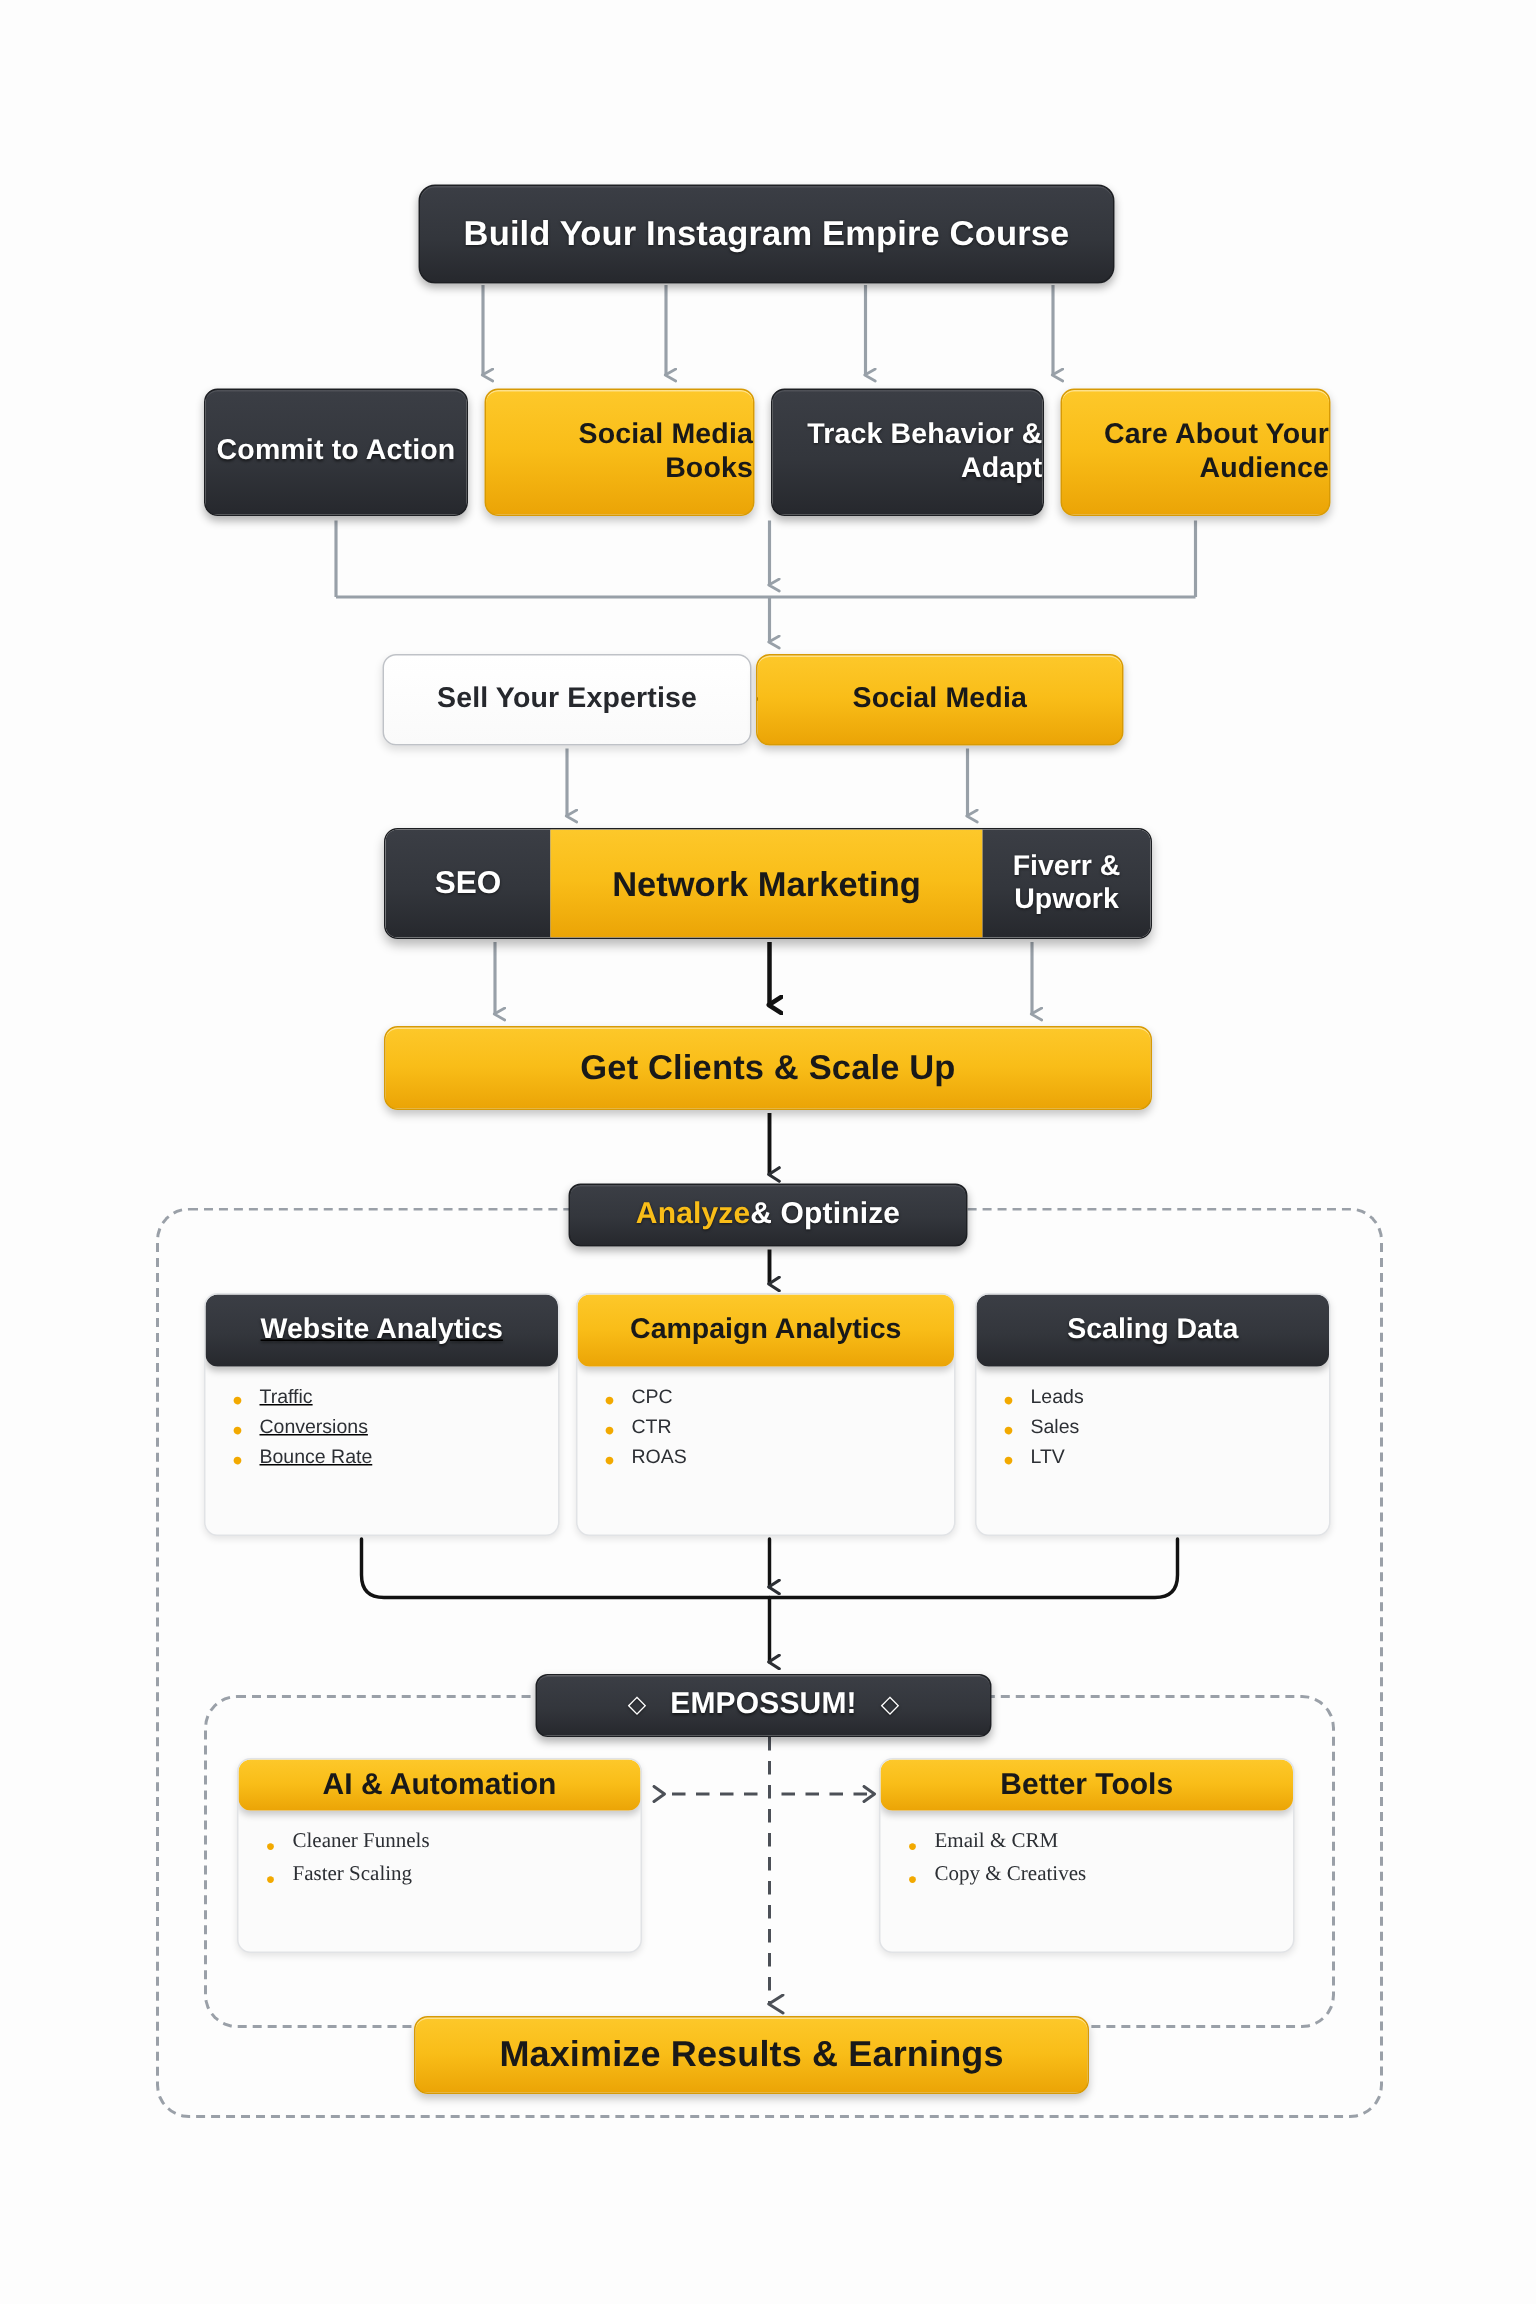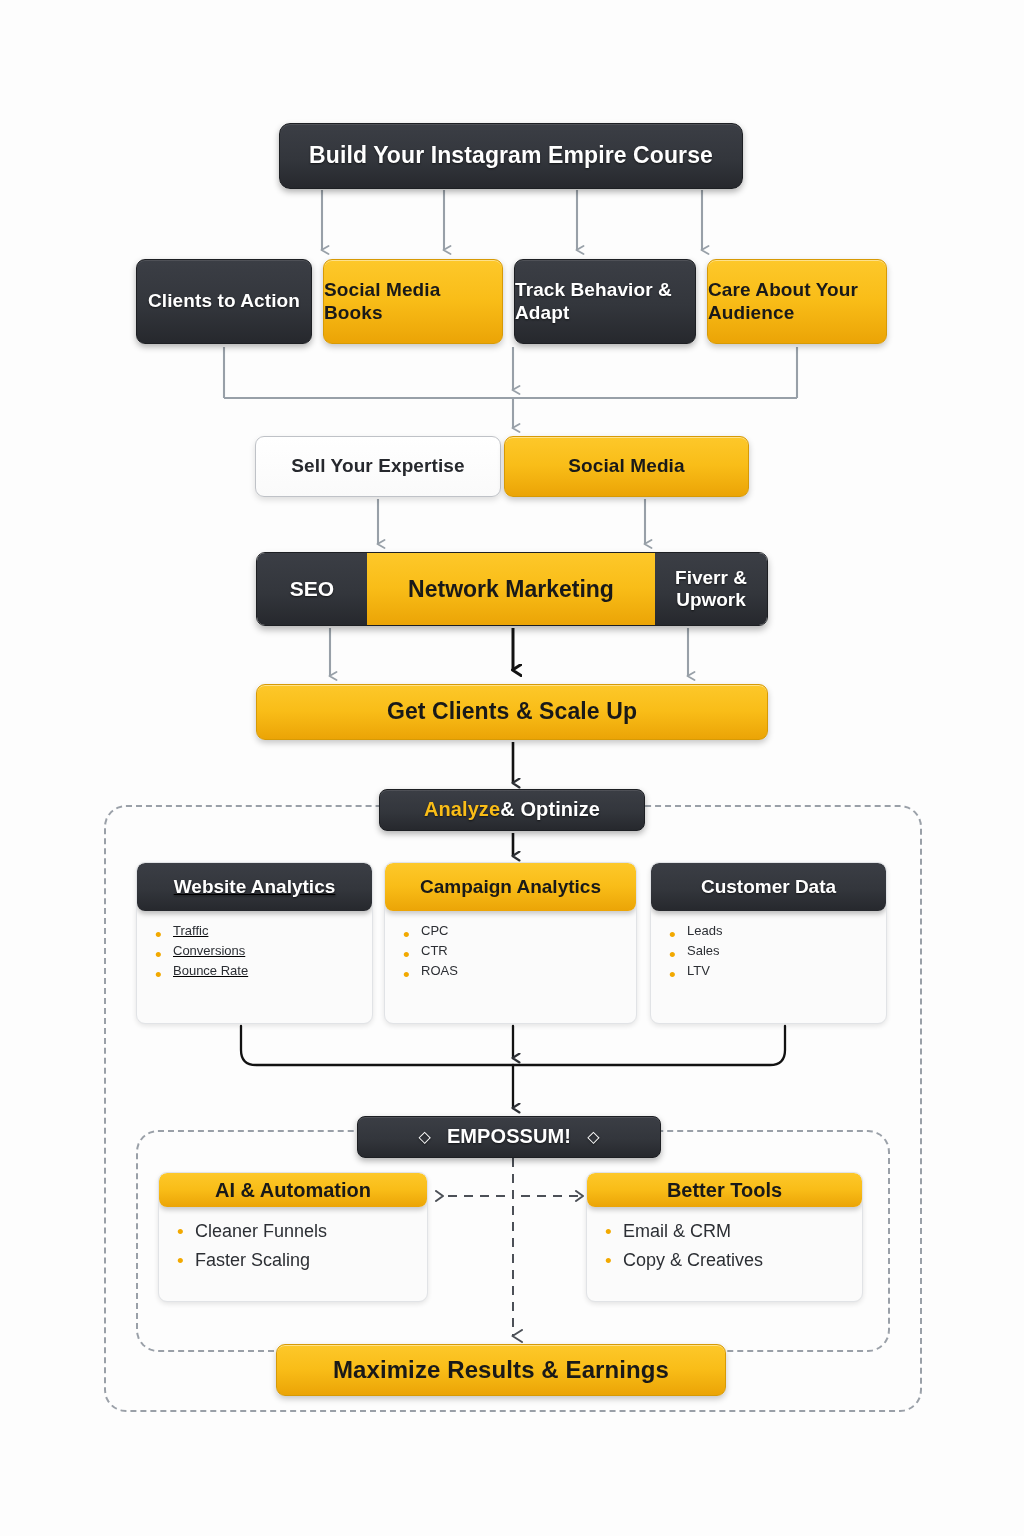--- a/index.html
+++ b/index.html
@@ -18,21 +18,21 @@
     background: #fdfdfd;
     overflow: hidden;
   }
 
   
   .node {
     position: absolute;
     display: flex;
     align-items: center;
     justify-content: center;
-    text-align: left;
+    text-align: right;
     border-radius: 9px;
     font-weight: bold;
     line-height: 1.18;
     letter-spacing: .1px;
     z-index: 5;
   }
 
   .dark {
     background: linear-gradient(180deg,#3b3e45 0%,#33363c 55%,#26282d 100%);
     color: #ffffff;
@@ -144,21 +144,21 @@
   #n-empossum {
     left:357px; top:1116px; width:304px; height:42px; font-size:20px;
     border-radius:8px; gap:16px; z-index:7;
   }
   #n-empossum .dia { font-size:16px; font-weight:normal; }
 
   
   #card-ai    { left:158px; top:1172px; width:270px; height:130px; }
   #card-tools { left:586px; top:1172px; width:277px; height:130px; }
   #card-ai .card-head, #card-tools .card-head { height:34px; font-size:20px; }
-  #card-ai .card-body li, #card-tools .card-body li { font-size:18px; line-height:1.6; }
+  #card-ai .card-body li, #card-tools .card-body li { font-size:14px; line-height:1.6;font-family:Liberation Serif, serif; }
 
   #n-maximize { left:276px; top:1344px; width:450px; height:52px; font-size:24px; z-index:6; }
 
   
   svg#wires {
     position:absolute; left:0; top:0; width:1024px; height:1536px;
     z-index:2; pointer-events:none;
   }
 </style>
 </head>
@@ -237,21 +237,21 @@
       <path d="M505,1196 L443,1196" marker-end="url(#ah-dash-l)"></path>
       <path d="M521,1196 L583,1196" marker-end="url(#ah-dash-r)"></path>
     </g>
   </svg>
 
   <div id="dash-outer" class="dash-box"></div>
   <div id="dash-inner" class="dash-box"></div>
 
   <div id="title-node" class="node dark">Build Your Instagram Empire Course</div>
 
-  <div id="n-commit" class="node dark lvl2">Clients to Action</div>
+  <div id="n-commit" class="node dark lvl2">Commit to Action</div>
   <div id="n-books" class="node yellow lvl2">Social Media Books</div>
   <div id="n-track" class="node dark lvl2">Track Behavior &amp; Adapt</div>
   <div id="n-care" class="node yellow lvl2">Care About Your Audience</div>
 
   <div id="n-sell" class="node white">Sell Your Expertise</div>
   <div id="n-social" class="node yellow">Social Media</div>
 
   <div id="segbar">
     <div id="seg-seo" class="seg">SEO</div>
     <div id="seg-net" class="seg">Network Marketing</div>
@@ -281,21 +281,21 @@
     <div class="card-body">
       <ul>
         <li>CPC</li>
         <li>CTR</li>
         <li>ROAS</li>
       </ul>
     </div>
   </div>
 
   <div id="card-customer" class="card">
-    <div class="card-head dark-h">Customer Data</div>
+    <div class="card-head dark-h">Scaling Data</div>
     <div class="card-body">
       <ul>
         <li>Leads</li>
         <li>Sales</li>
         <li>LTV</li>
       </ul>
     </div>
   </div>
 
   <div id="n-empossum" class="node dark">

